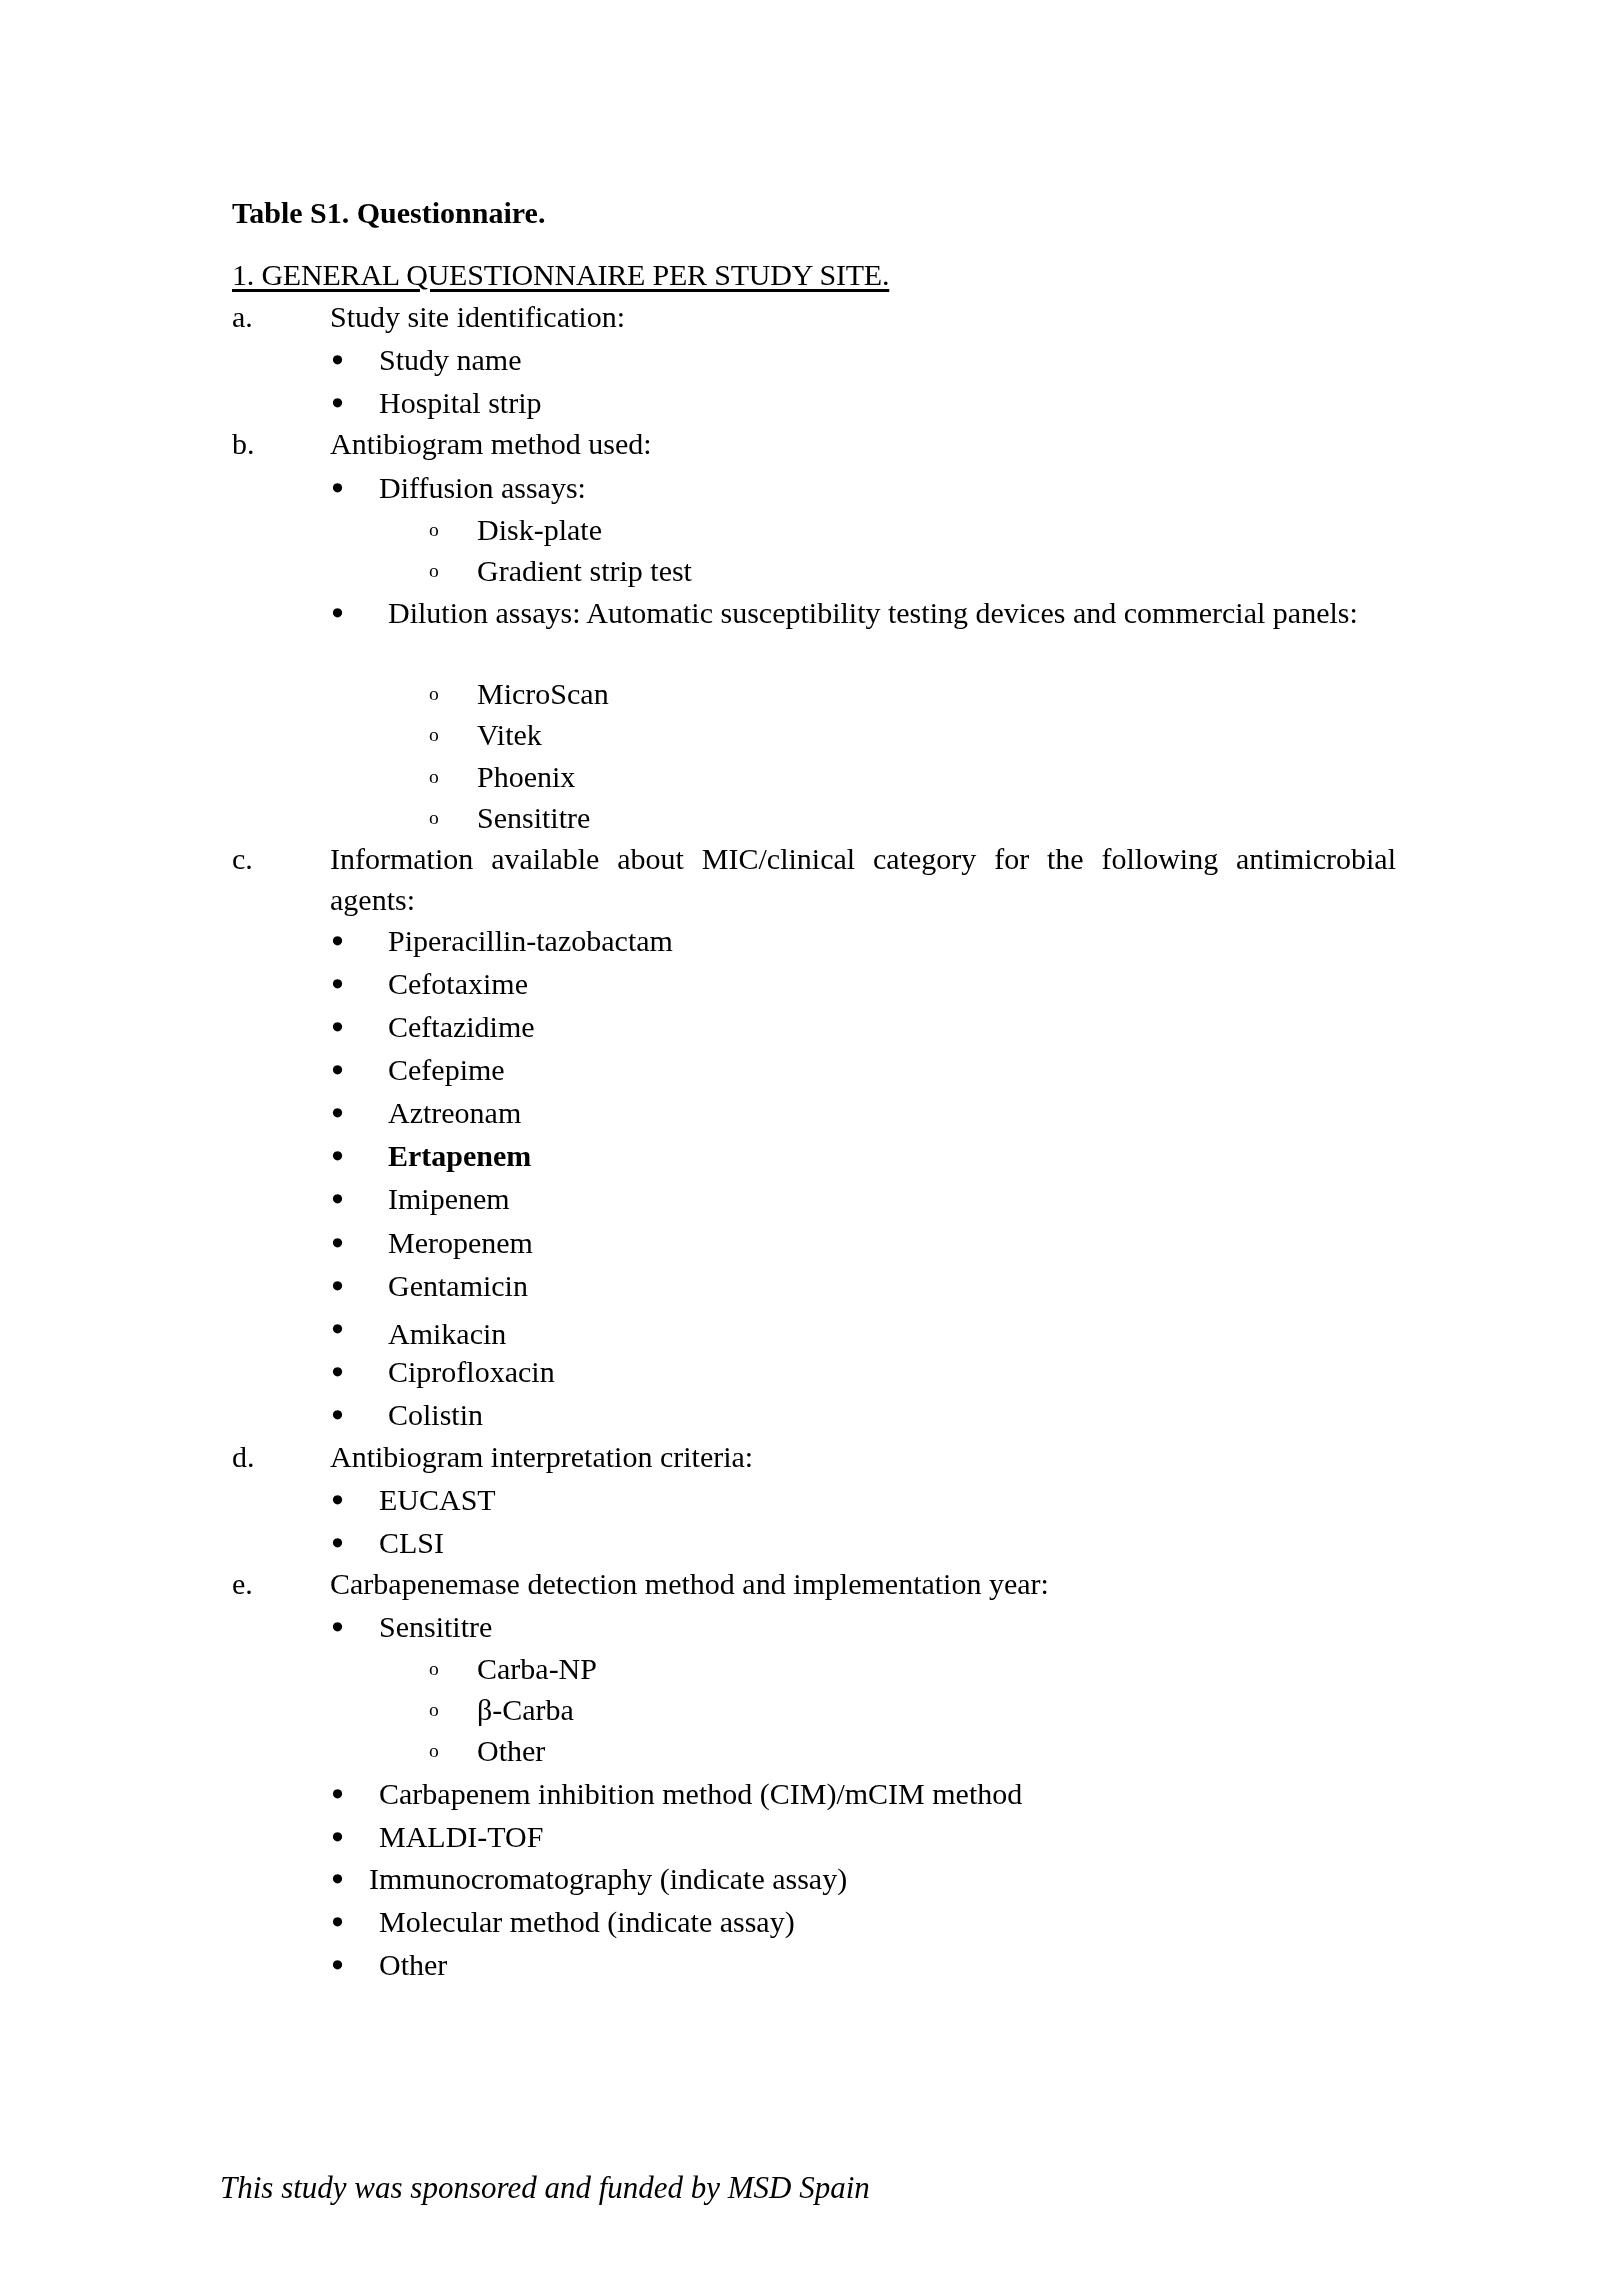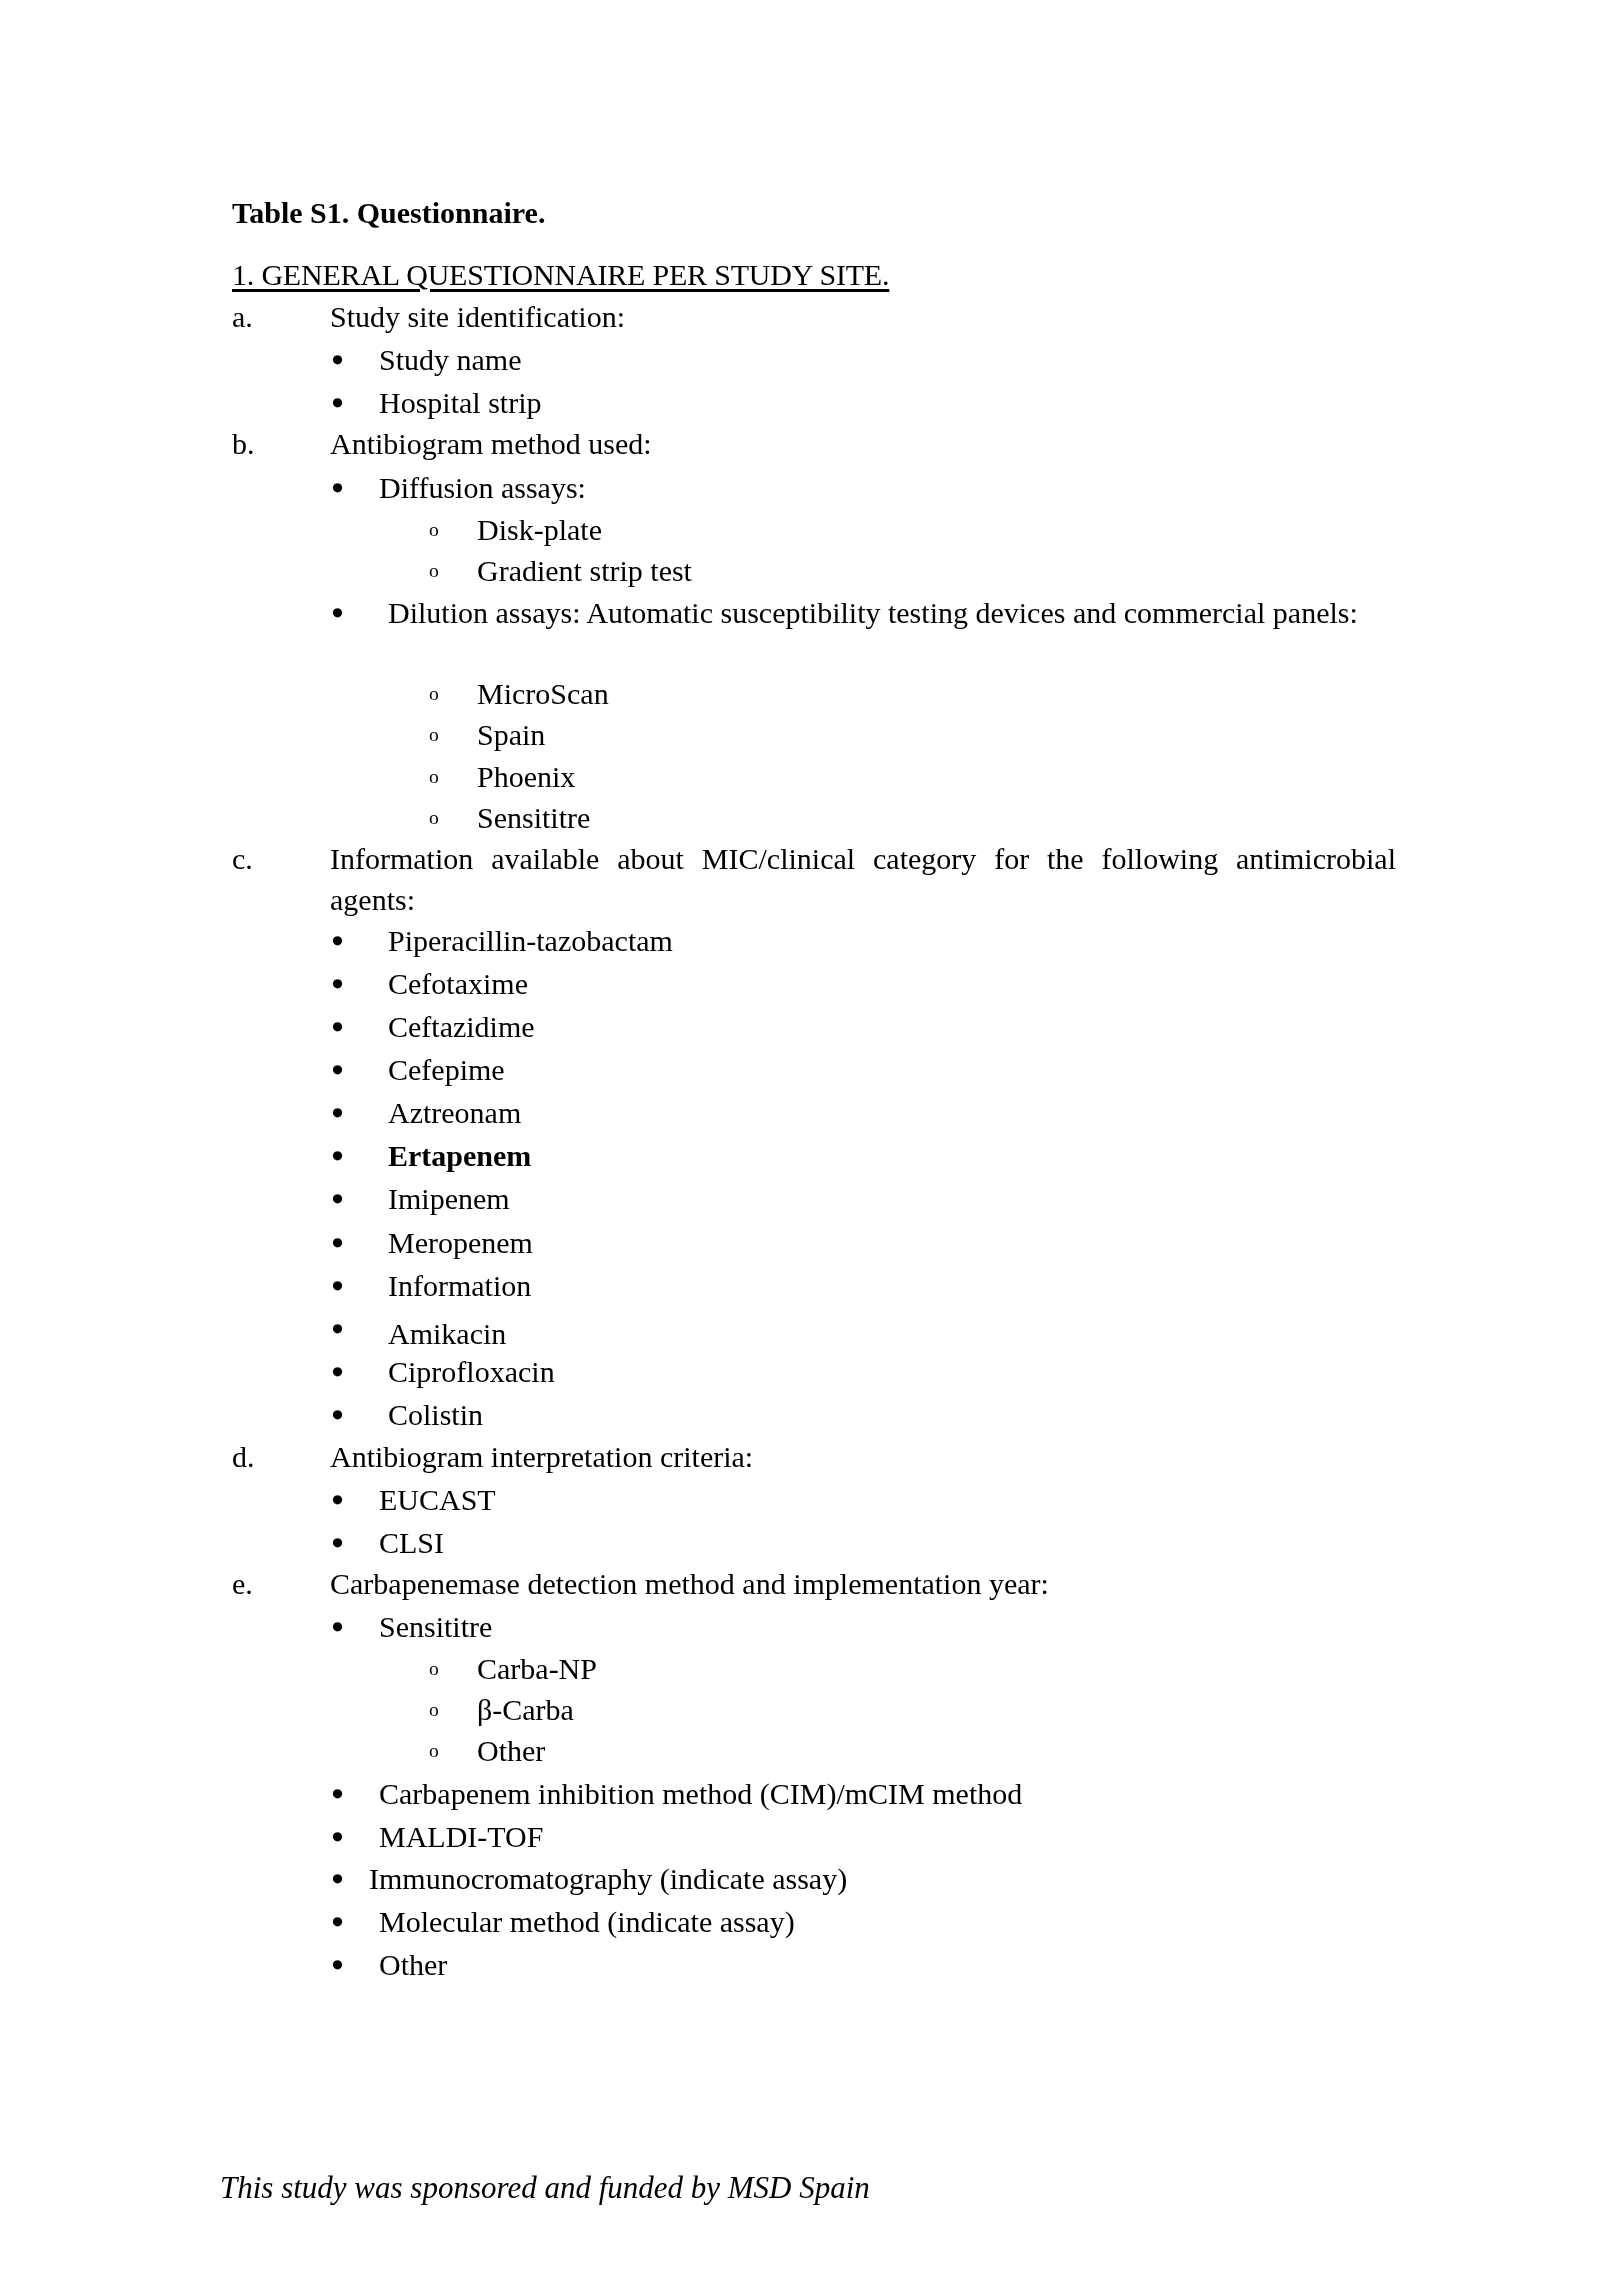--- a/index.html
+++ b/index.html
@@ -35,21 +35,21 @@
   <div class="line" style="left:379px;top:470px">Diffusion assays:</div>
   <div class="circ" style="left:429px;top:512px">o</div>
   <div class="line" style="left:477px;top:512px">Disk-plate</div>
   <div class="circ" style="left:429px;top:553px">o</div>
   <div class="line" style="left:477px;top:553px">Gradient strip test</div>
   <div class="bullet" style="left:331px;top:595px">●</div>
   <div class="just" style="left:388px;top:592px;width:1010px">Dilution assays: Automatic susceptibility testing devices and commercial panels:</div>
   <div class="circ" style="left:429px;top:676px">o</div>
   <div class="line" style="left:477px;top:676px">MicroScan</div>
   <div class="circ" style="left:429px;top:717px">o</div>
-  <div class="line" style="left:477px;top:717px">Spain</div>
+  <div class="line" style="left:477px;top:717px">Vitek</div>
   <div class="circ" style="left:429px;top:759px">o</div>
   <div class="line" style="left:477px;top:759px">Phoenix</div>
   <div class="circ" style="left:429px;top:800px">o</div>
   <div class="line" style="left:477px;top:800px">Sensititre</div>
 
   <div class="lbl" style="left:232px;top:841px">c.</div>
   <div class="just" style="left:330px;top:838px;width:1066px">Information available about MIC/clinical category for the following antimicrobial agents:</div>
   <div id="c-list">
       <div class="bullet" style="left: 331px; top: 923px;">●</div>
       <div class="line" style="left: 388px; top: 923px;">Piperacillin-tazobactam</div>
@@ -61,21 +61,21 @@
       <div class="line" style="left: 388px; top: 1052px;">Cefepime</div>
       <div class="bullet" style="left: 331px; top: 1095px;">●</div>
       <div class="line" style="left: 388px; top: 1095px;">Aztreonam</div>
       <div class="bullet" style="left: 331px; top: 1138px;">●</div>
       <div class="line" style="left: 388px; top: 1138px; font-weight: bold;">Ertapenem</div>
       <div class="bullet" style="left: 331px; top: 1181px;">●</div>
       <div class="line" style="left: 388px; top: 1181px;">Imipenem</div>
       <div class="bullet" style="left: 331px; top: 1225px;">●</div>
       <div class="line" style="left: 388px; top: 1225px;">Meropenem</div>
       <div class="bullet" style="left: 331px; top: 1268px;">●</div>
-      <div class="line" style="left: 388px; top: 1268px;">Information</div>
+      <div class="line" style="left: 388px; top: 1268px;">Gentamicin</div>
       <div class="bullet" style="left: 331px; top: 1311px;">●</div>
       <div class="line" style="left: 388px; top: 1316px;">Amikacin</div>
       <div class="bullet" style="left: 331px; top: 1354px;">●</div>
       <div class="line" style="left: 388px; top: 1354px;">Ciprofloxacin</div>
       <div class="bullet" style="left: 331px; top: 1397px;">●</div>
       <div class="line" style="left: 388px; top: 1397px;">Colistin</div>
     </div>
 
   <div class="lbl" style="left:232px;top:1439px">d.</div>
   <div class="line" style="left:330px;top:1439px">Antibiogram interpretation criteria:</div>

